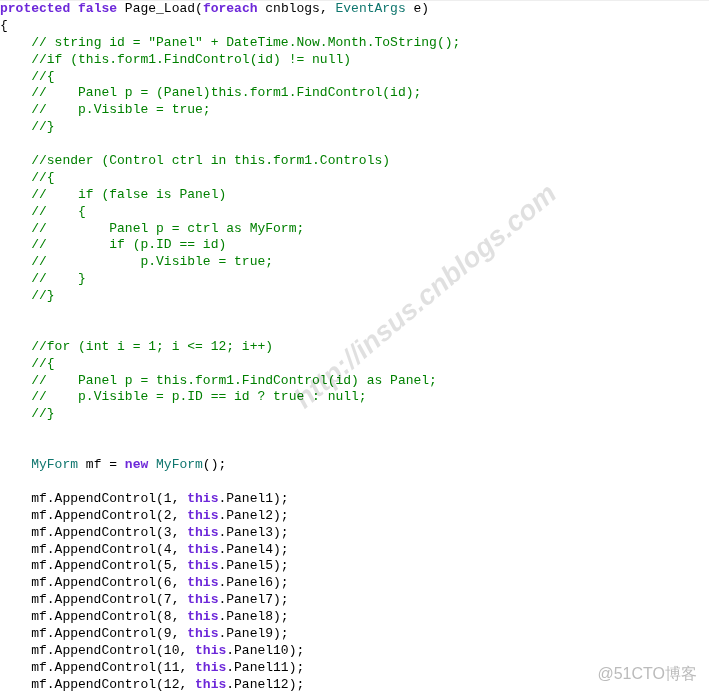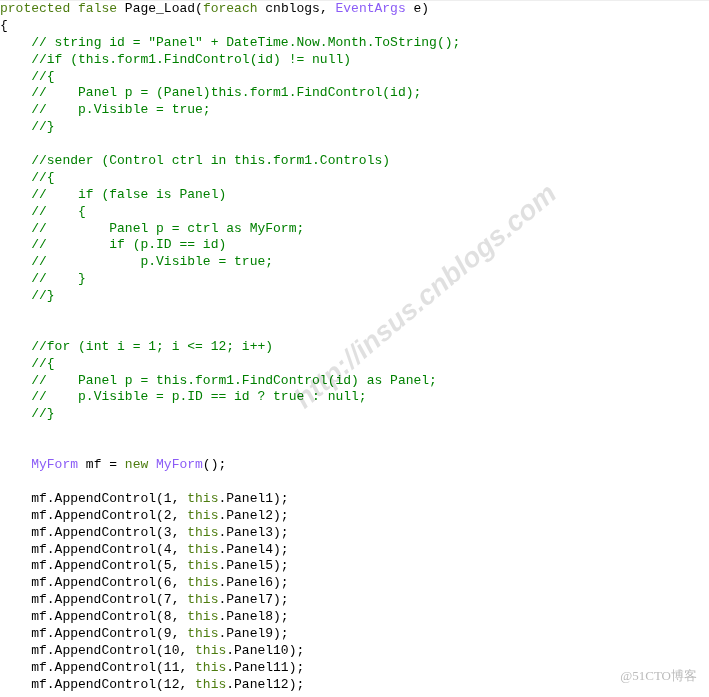--- a/index.html
+++ b/index.html
@@ -13,43 +13,43 @@
     height: 697px;
     overflow: hidden;
   }
   .code-area {
     padding: 0;
     white-space: pre;
     line-height: 1.3;
     border-top: 1px solid #eee;
     border-bottom: 1px solid #eee;
   }
-  .kw-blue { color: #4d7c0f; }
-  .kw-teal { color: #8b5cf6; }
+  .kw-blue { color: #6d28d9; font-weight: bold; }
+  .kw-teal { color: #0f766e; }
   .comment { color: #008000; }
   .watermark {
     position: absolute;
     top: 280px;
     left: 260px;
     font-size: 28px;
     color: rgba(0,0,0,0.12);
     font-family: Arial, sans-serif;
     font-style: italic;
     font-weight: bold;
     transform: rotate(-40deg);
     pointer-events: none;
     white-space: nowrap;
   }
   .credit {
     position: absolute;
     bottom: 12px;
     right: 12px;
     color: #bbb;
-    font-family: Liberation Serif, serif;
-    font-size: 13px;
+    font-family: Liberation Sans, sans-serif;
+    font-size: 16px;
   }
 </style>
 </head>
 <body>
 
 <div class="code-area"><span class="kw-blue">protected</span> <span class="kw-blue">false</span> <span>Page_Load</span>(<span class="kw-blue">foreach</span><span> cnblogs, </span><span class="kw-teal">EventArgs</span><span> e)</span>
 <span>{</span>
     <span class="comment">// string id = "Panel" + DateTime.Now.Month.ToString();</span>
     <span class="comment">//if (this.form1.FindControl(id) != null)</span>
     <span class="comment">//{</span>

